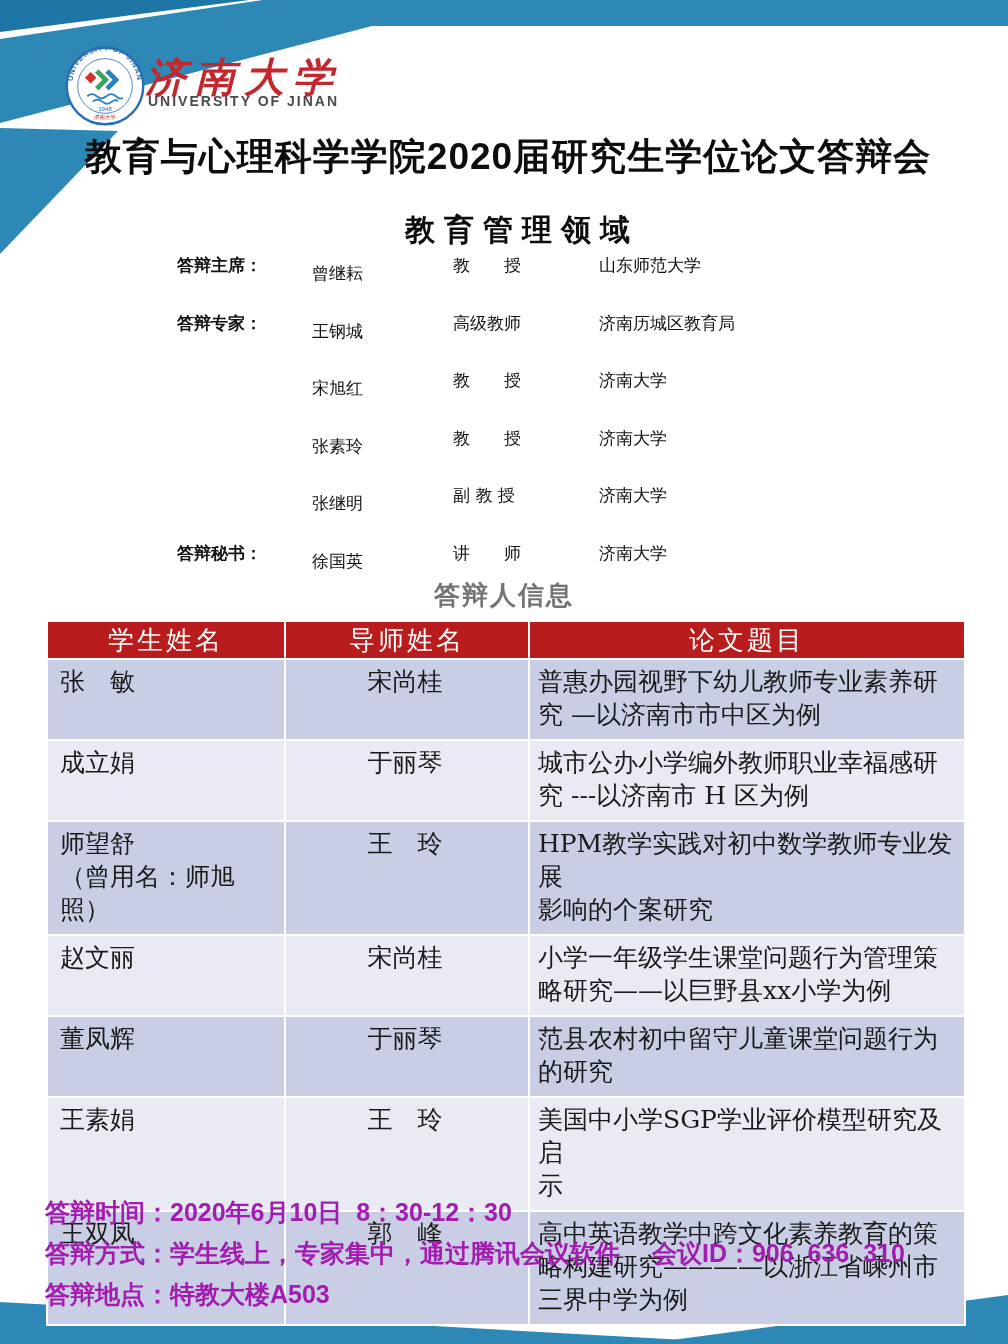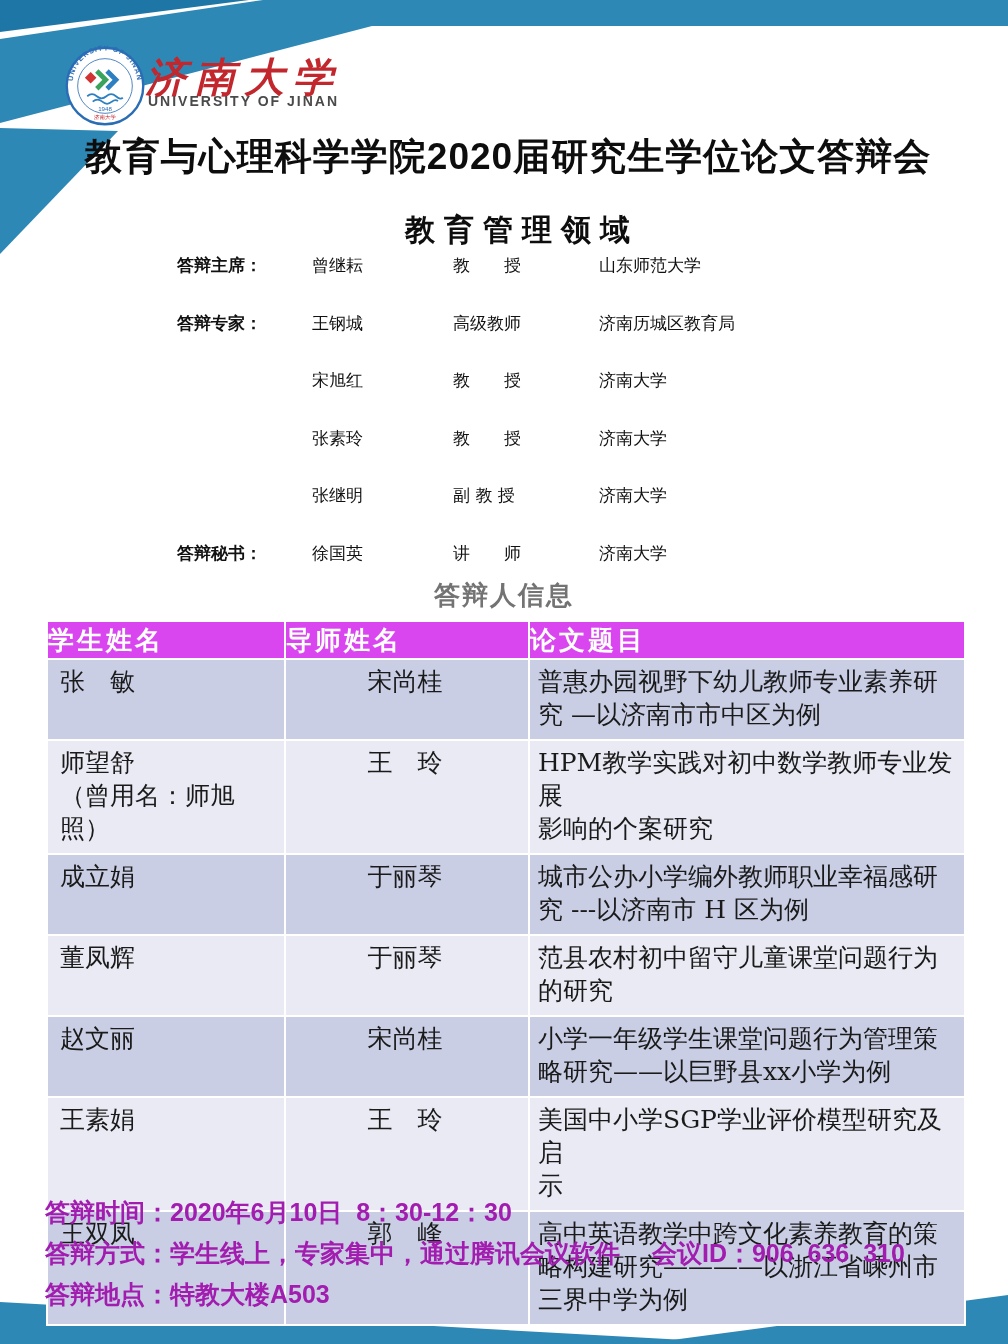--- a/index.html
+++ b/index.html
@@ -34,34 +34,34 @@
     font-size:37px;font-weight:bold;letter-spacing:1px;color:#0d0d0d;
   }
   .field-title{
     position:absolute;top:192px;left:0;width:100%;margin:18px;text-align:center;
     font-size:30px;font-weight:bold;letter-spacing:9px;color:#0d0d0d;
   }
   
   .committee{position:absolute;top:250px;left:177px;font-size:17px;}
   .c-row{display:flex;height:57.6px;align-items:flex-start;line-height:30px;white-space:pre;}
   .c-label{width:135px;font-weight:bold;}
-  .c-name{width:141px;}
+  .c-name{width:141px;margin-top:8px;}
   .c-title{width:146px;}
   .section-title{
     position:absolute;top:578px;left:0;width:100%;margin:0;text-align:center;
     font-size:26px;font-weight:bold;letter-spacing:2px;color:#737373;
   }
   
   .defense-table{
     position:absolute;top:620px;left:46px;width:918px;
     border-collapse:collapse;table-layout:fixed;font-size:25px;color:#1a1a1a;
   }
   .defense-table th{
-    background:#d946ef;color:#ffffff;font-weight:bold;font-size:26px;
-    height:36px;letter-spacing:3px;text-align:left;padding:0;
+    background:#b91c1c;color:#ffffff;font-weight:normal;font-size:26px;
+    height:36px;letter-spacing:3px;text-align:center;padding:0;
     border:2px solid #ffffff;
   }
   .defense-table td{
     vertical-align:top;border:2px solid #ffffff;
     padding:5px 4px 8px 12px;line-height:33px;
   }
   .defense-table tbody tr:nth-child(odd) td{background:#c9cee5;}
   .defense-table tbody tr:nth-child(even) td{background:#e9eaf4;}
   td.cell-student{white-space:pre-line;}
   td.cell-mentor{text-align:center;padding-left:0;white-space:pre;}
@@ -144,43 +144,43 @@
       </tr>
     </thead>
     <tbody>
       <tr>
         <td class="cell-student">张　敏</td>
         <td class="cell-mentor">宋尚桂</td>
         <td class="cell-thesis">普惠办园视野下幼儿教师专业素养研
 究 —以济南市市中区为例</td>
       </tr>
       <tr>
+        <td class="cell-student">成立娟</td>
+        <td class="cell-mentor">于丽琴</td>
+        <td class="cell-thesis">城市公办小学编外教师职业幸福感研
+究 ---以济南市 H 区为例</td>
+      </tr>
+      <tr>
         <td class="cell-student">师望舒
 （曾用名：师旭照）</td>
         <td class="cell-mentor">王　玲</td>
         <td class="cell-thesis">HPM教学实践对初中数学教师专业发展
 影响的个案研究</td>
       </tr>
       <tr>
-        <td class="cell-student">成立娟</td>
-        <td class="cell-mentor">于丽琴</td>
-        <td class="cell-thesis">城市公办小学编外教师职业幸福感研
-究 ---以济南市 H 区为例</td>
+        <td class="cell-student">赵文丽</td>
+        <td class="cell-mentor">宋尚桂</td>
+        <td class="cell-thesis">小学一年级学生课堂问题行为管理策
+略研究——以巨野县xx小学为例</td>
       </tr>
       <tr>
         <td class="cell-student">董凤辉</td>
         <td class="cell-mentor">于丽琴</td>
         <td class="cell-thesis">范县农村初中留守儿童课堂问题行为
 的研究</td>
-      </tr>
-      <tr>
-        <td class="cell-student">赵文丽</td>
-        <td class="cell-mentor">宋尚桂</td>
-        <td class="cell-thesis">小学一年级学生课堂问题行为管理策
-略研究——以巨野县xx小学为例</td>
       </tr>
       <tr>
         <td class="cell-student">王素娟</td>
         <td class="cell-mentor">王　玲</td>
         <td class="cell-thesis">美国中小学SGP学业评价模型研究及启
 示</td>
       </tr>
       <tr>
         <td class="cell-student">王双凤</td>
         <td class="cell-mentor">郭　峰</td>

